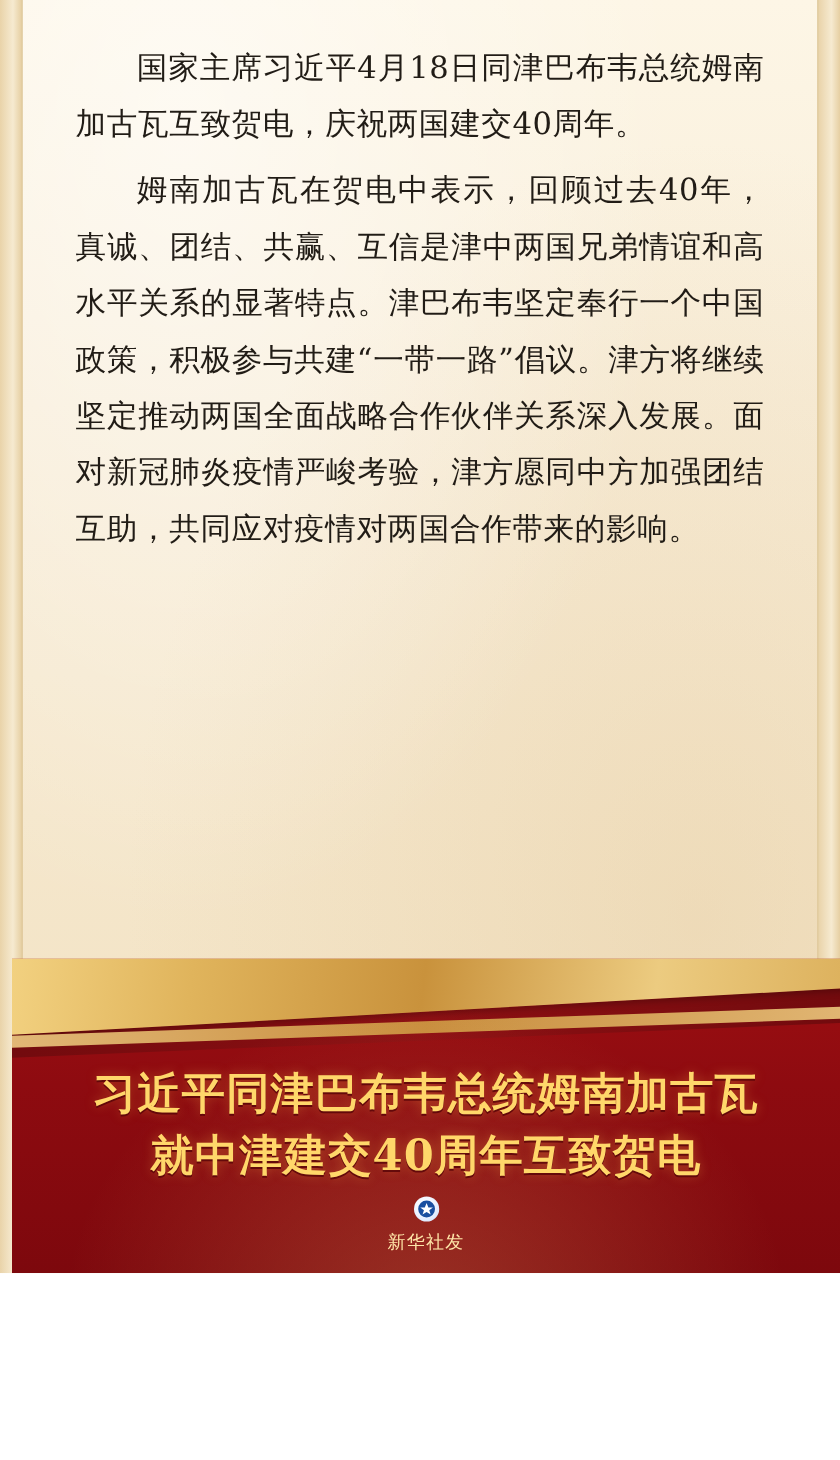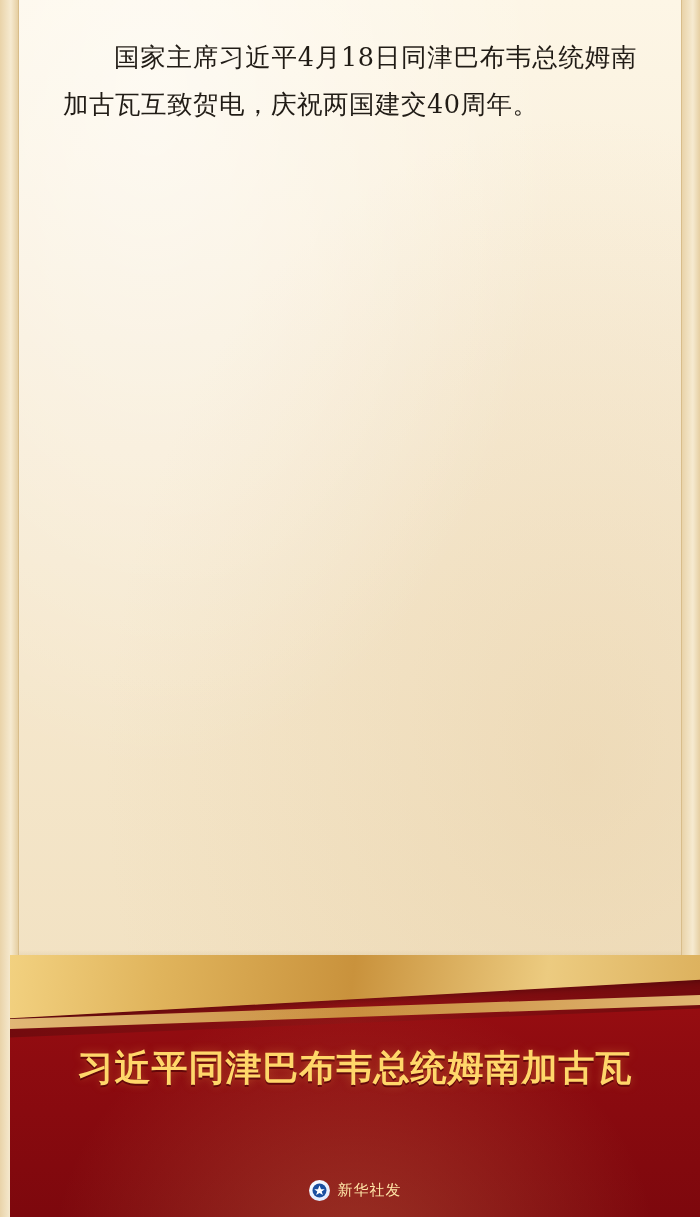--- a/index.html
+++ b/index.html
@@ -6,21 +6,21 @@
     margin: 0;
     padding: 0;
     background: #ffffff;
   }
   body {
     font-family: "DejaVu Serif", serif;
   }
   .poster {
     position: relative;
     width: 700px;
-    height: 1217px;
+    height: 1061px;
     margin: 0 auto;
     overflow: hidden;
     background: #f3e4c4;
   }
   
   .edge-left, .edge-right {
     position: absolute;
     top: 0;
     bottom: 0;
     width: 18px;
@@ -144,20 +144,21 @@
 
   .credit {
     position: absolute;
     left: 0;
     right: 0;
     bottom: 16px;
     display: flex;
     align-items: center;
     justify-content: center;
     gap: 8px;
+    flex-direction: column;
   }
   .credit-logo {
     width: 21px;
     height: 21px;
     border-radius: 50%;
     background: radial-gradient(circle at 40% 35%, #ffffff 0%, #f2f6ff 40%, #cfe0ff 100%);
     display: inline-flex;
     align-items: center;
     justify-content: center;
   }
@@ -184,32 +185,34 @@
 <div class="poster">
 
   <div class="edge-left"></div>
   <div class="edge-right"></div>
   <div class="edge-line-left"></div>
   <div class="edge-line-right"></div>
 
   <div class="paper">
     <div class="article">
       <p class="para">国家主席习近平4月18日同津巴布韦总统姆南加古瓦互致贺电，庆祝两国建交40周年。</p>
+      <p class="para">姆南加古瓦在贺电中表示，回顾过去40年，真诚、团结、共赢、互信是津中两国兄弟情谊和高水平关系的显著特点。津巴布韦坚定奉行一个中国政策，积极参与共建“一带一路”倡议。津方将继续坚定推动两国全面战略合作伙伴关系深入发展。面对新冠肺炎疫情严峻考验，津方愿同中方加强团结互助，共同应对疫情对两国合作带来的影响。</p>
     </div>
     <div class="paper-bottom-shadow"></div>
   </div>
 
   <div class="banner">
     <div class="ribbon-dark"></div>
     <div class="ribbon-gold"></div>
     <div class="ribbon-gold-thin"></div>
     <div class="banner-rays"></div>
 
     <div class="headline">
       <div class="headline-line">习近平同津巴布韦总统姆南加古瓦</div>
+      <div class="headline-line">就中津建交40周年互致贺电</div>
     </div>
 
     <div class="credit">
       <span class="credit-logo">
         <svg width="15" height="15" viewBox="0 0 15 15" aria-hidden="true">
           <circle cx="7.5" cy="7.5" r="7" fill="#1a4fa0"></circle>
           <path d="M7.5 2.6 L9.0 6.2 L12.8 6.2 L9.7 8.5 L10.9 12.1 L7.5 9.9 L4.1 12.1 L5.3 8.5 L2.2 6.2 L6.0 6.2 Z" fill="#ffffff"></path>
         </svg>
       </span>
       <span class="credit-text">新华社发</span>

